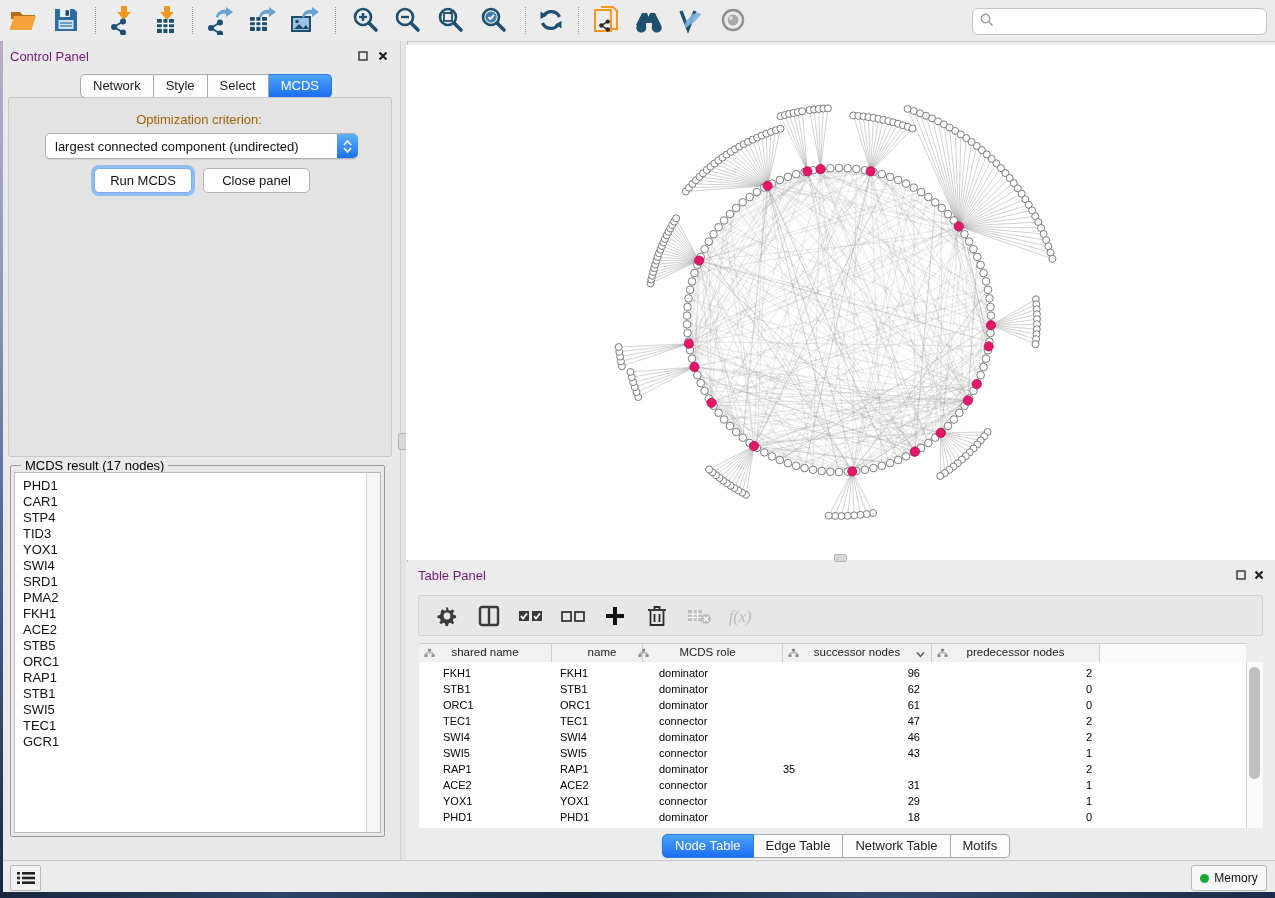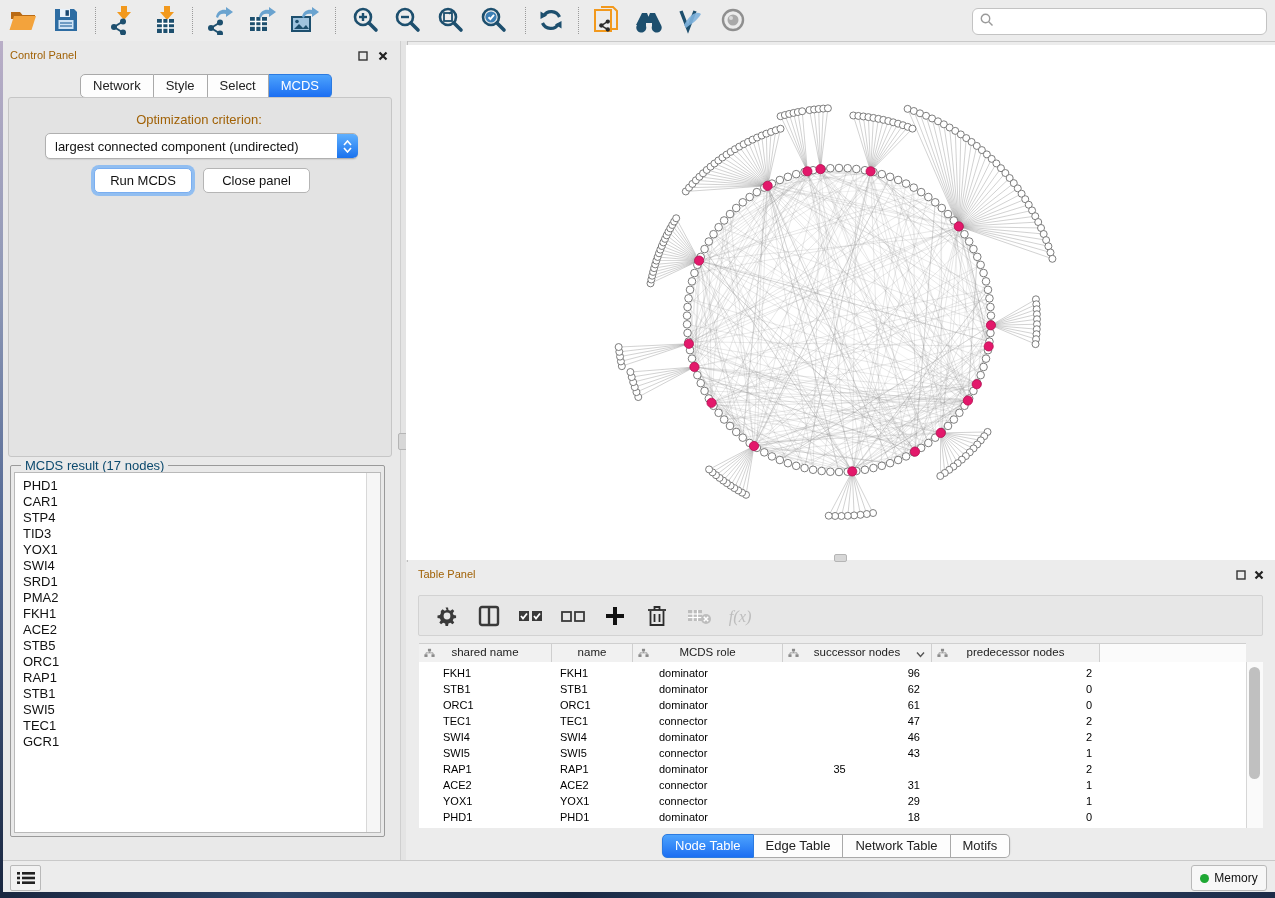--- a/index.html
+++ b/index.html
@@ -9,21 +9,21 @@
   .abs{position:absolute;}
   
   #main-toolbar{left:0;top:0;width:1275px;height:41px;background:#ececec;border-bottom:1px solid #c9c9c9;}
   .tb-icon{position:absolute;top:3px;width:34px;height:34px;display:flex;align-items:center;justify-content:center;cursor:default;}
   .tb-sep{position:absolute;top:7px;height:27px;border-left:1px dotted #9a9a9a;width:0;}
   #toolbar-search{position:absolute;left:972px;top:8px;width:293px;height:25px;background:#fff;
       border:1px solid #c3c3c3;border-radius:6px;display:flex;align-items:center;}
   #toolbar-search input{border:none;outline:none;flex:1;font:13px "Liberation Sans",sans-serif;background:transparent;}
   .mag{margin:0 4px 0 7px;}
   
-  .panel-title{font-size:11px;color:#a16207;}
+  .panel-title{font-size:13px;color:#701a75;}
   .float-btn,.close-btn{position:absolute;width:14px;height:14px;display:flex;align-items:center;justify-content:center;cursor:default;}
   
   #control-panel{left:0;top:41px;width:400px;height:819px;background:#e9e9e9;}
   #cp-box{position:absolute;left:8px;top:56px;width:382px;height:358px;background:#e3e3e3;border:1px solid #c6c6c6;border-radius:3px;}
   .seg-tabs{position:absolute;display:flex;height:22px;}
   .seg{height:22px;line-height:22px;text-align:center;font-size:13px;color:#222;background:#fdfdfd;
        border:1px solid #a9a9a9;border-left:none;padding:0 12px;cursor:default;}
   .seg:first-child{border-left:1px solid #a9a9a9;border-radius:5px 0 0 5px;}
   .seg:last-child{border-radius:0 5px 5px 0;}
   .seg.sel{background:linear-gradient(#4da3fd,#1c6ef2);color:#fff;border-color:#2b7ae0;}
@@ -31,21 +31,21 @@
   #opt-dropdown{position:absolute;left:45px;top:92px;width:311px;height:24px;background:#fff;border:1px solid #b0b0b0;
       border-radius:5px;display:flex;align-items:center;cursor:default;box-shadow:0 1px 1px rgba(0,0,0,.08);}
   #opt-dropdown .dd-text{flex:1;font-size:13px;color:#111;padding-left:9px;white-space:nowrap;overflow:hidden;}
   #opt-dropdown .dd-step{width:21px;height:24px;margin-right:-1px;border-radius:0 5px 5px 0;
       background:linear-gradient(#5fb0fe,#1a72ee);display:flex;flex-direction:column;align-items:center;justify-content:center;gap:1px;}
   .btn{position:absolute;height:23px;background:#fff;border:1px solid #b5b5b5;border-radius:5px;
       font:13px "Liberation Sans",sans-serif;color:#111;display:flex;align-items:center;justify-content:center;cursor:default;}
   #run-btn{left:94px;top:127px;width:96px;box-shadow:0 0 0 3px rgba(90,165,250,.6);border-color:#7aaef0;}
   #closepanel-btn{left:203px;top:127px;width:105px;}
   #mcds-fieldset{position:absolute;left:10px;top:424px;width:373px;height:370px;border:1px solid #9a9a9a;border-radius:2px;}
-  #mcds-legend{position:absolute;left:10px;top:-8px;background:#e9e9e9;padding:0 4px;font-size:13px;color:#0c4a6e;}
+  #mcds-legend{position:absolute;left:10px;top:-8px;background:#e9e9e9;padding:0 4px;font-size:13px;color:#000000;}
   #mcds-listbox{position:absolute;left:3px;top:6px;right:3px;bottom:3px;background:#fff;border:1px solid #b9b9b9;overflow:hidden;}
   .mcds-item{font-size:13px;color:#111;padding-left:8px;height:16px;line-height:16px;}
   #mcds-scroll{position:absolute;right:0;top:0;bottom:0;width:13px;background:#f6f6f6;border-left:1px solid #d8d8d8;}
   
   #v-splitter{left:400px;top:41px;width:6px;height:819px;background:#e4e4e4;border-left:1px solid #cfcfcf;border-right:1px solid #bdbdbd;}
   .grip{background:#d7d7d7;border:1px solid #b5b5b5;border-radius:2px;}
   
   #network-window{left:406px;top:45px;width:869px;height:515px;background:#fff;}
   #nw-titlebar{position:absolute;left:0;top:0;width:869px;height:22px;
       background:linear-gradient(#ededed,#dcdcdc);border-bottom:1px solid #b6b6b6;}
@@ -1239,21 +1239,21 @@
                 <rect x="5" y="0" width="4" height="3.4"></rect>
                 <rect x="0.5" y="7" width="4" height="3.4"></rect>
                 <rect x="9.5" y="7" width="4" height="3.4"></rect>
               </g>
               <g stroke="#8a8a8a" stroke-width="1" fill="none">
                 <path d="M7 3.4 7 5.2 M2.5 7 2.5 5.2 11.5 5.2 11.5 7"></path>
               </g>
             </svg></span>
           <span class="th-label">shared name</span>
         </div>
-        <div class="th-cell" style="left: 133px; width: 81px;">
+        <div class="th-cell" style="left: 143px; width: 81px;">
           <span class="th-label">name</span>
         </div>
         <div class="th-cell" style="left: 214px; width: 150px;">
           <span class="th-treeicon"><svg width="11" height="11" viewBox="0 0 14 12">
               <g fill="#8a8a8a">
                 <rect x="5" y="0" width="4" height="3.4"></rect>
                 <rect x="0.5" y="7" width="4" height="3.4"></rect>
                 <rect x="9.5" y="7" width="4" height="3.4"></rect>
               </g>
               <g stroke="#8a8a8a" stroke-width="1" fill="none">
@@ -1333,21 +1333,21 @@
           <div class="td" style="left: 0px; width: 133px; text-align: left; padding-left: 24px; padding-right: 0px; box-sizing: border-box;">SWI5</div>
           <div class="td" style="left: 133px; width: 81px; text-align: left; padding-left: 8px; padding-right: 0px; box-sizing: border-box;">SWI5</div>
           <div class="td" style="left: 214px; width: 150px; text-align: left; padding-left: 26px; padding-right: 0px; box-sizing: border-box;">connector</div>
           <div class="td" style="left: 364px; width: 149px; text-align: right; padding-left: 0px; padding-right: 12px; box-sizing: border-box;">43</div>
           <div class="td" style="left: 513px; width: 168px; text-align: right; padding-left: 0px; padding-right: 8px; box-sizing: border-box;">1</div>
         </div>
         <div class="tr" style="top: 99px;">
           <div class="td" style="left: 0px; width: 133px; text-align: left; padding-left: 24px; padding-right: 0px; box-sizing: border-box;">RAP1</div>
           <div class="td" style="left: 133px; width: 81px; text-align: left; padding-left: 8px; padding-right: 0px; box-sizing: border-box;">RAP1</div>
           <div class="td" style="left: 214px; width: 150px; text-align: left; padding-left: 26px; padding-right: 0px; box-sizing: border-box;">dominator</div>
-          <div class="td" style="left: 352px; width: 149px; text-align: center; padding-left: 0px; padding-right: 12px; box-sizing: border-box;">35</div>
+          <div class="td" style="left: 364px; width: 149px; text-align: left; padding-left: 0px; padding-right: 12px; box-sizing: border-box;">35</div>
           <div class="td" style="left: 513px; width: 168px; text-align: right; padding-left: 0px; padding-right: 8px; box-sizing: border-box;">2</div>
         </div>
         <div class="tr" style="top: 115px;">
           <div class="td" style="left: 0px; width: 133px; text-align: left; padding-left: 24px; padding-right: 0px; box-sizing: border-box;">ACE2</div>
           <div class="td" style="left: 133px; width: 81px; text-align: left; padding-left: 8px; padding-right: 0px; box-sizing: border-box;">ACE2</div>
           <div class="td" style="left: 214px; width: 150px; text-align: left; padding-left: 26px; padding-right: 0px; box-sizing: border-box;">connector</div>
           <div class="td" style="left: 364px; width: 149px; text-align: right; padding-left: 0px; padding-right: 12px; box-sizing: border-box;">31</div>
           <div class="td" style="left: 513px; width: 168px; text-align: right; padding-left: 0px; padding-right: 8px; box-sizing: border-box;">1</div>
         </div>
         <div class="tr" style="top: 131px;">

